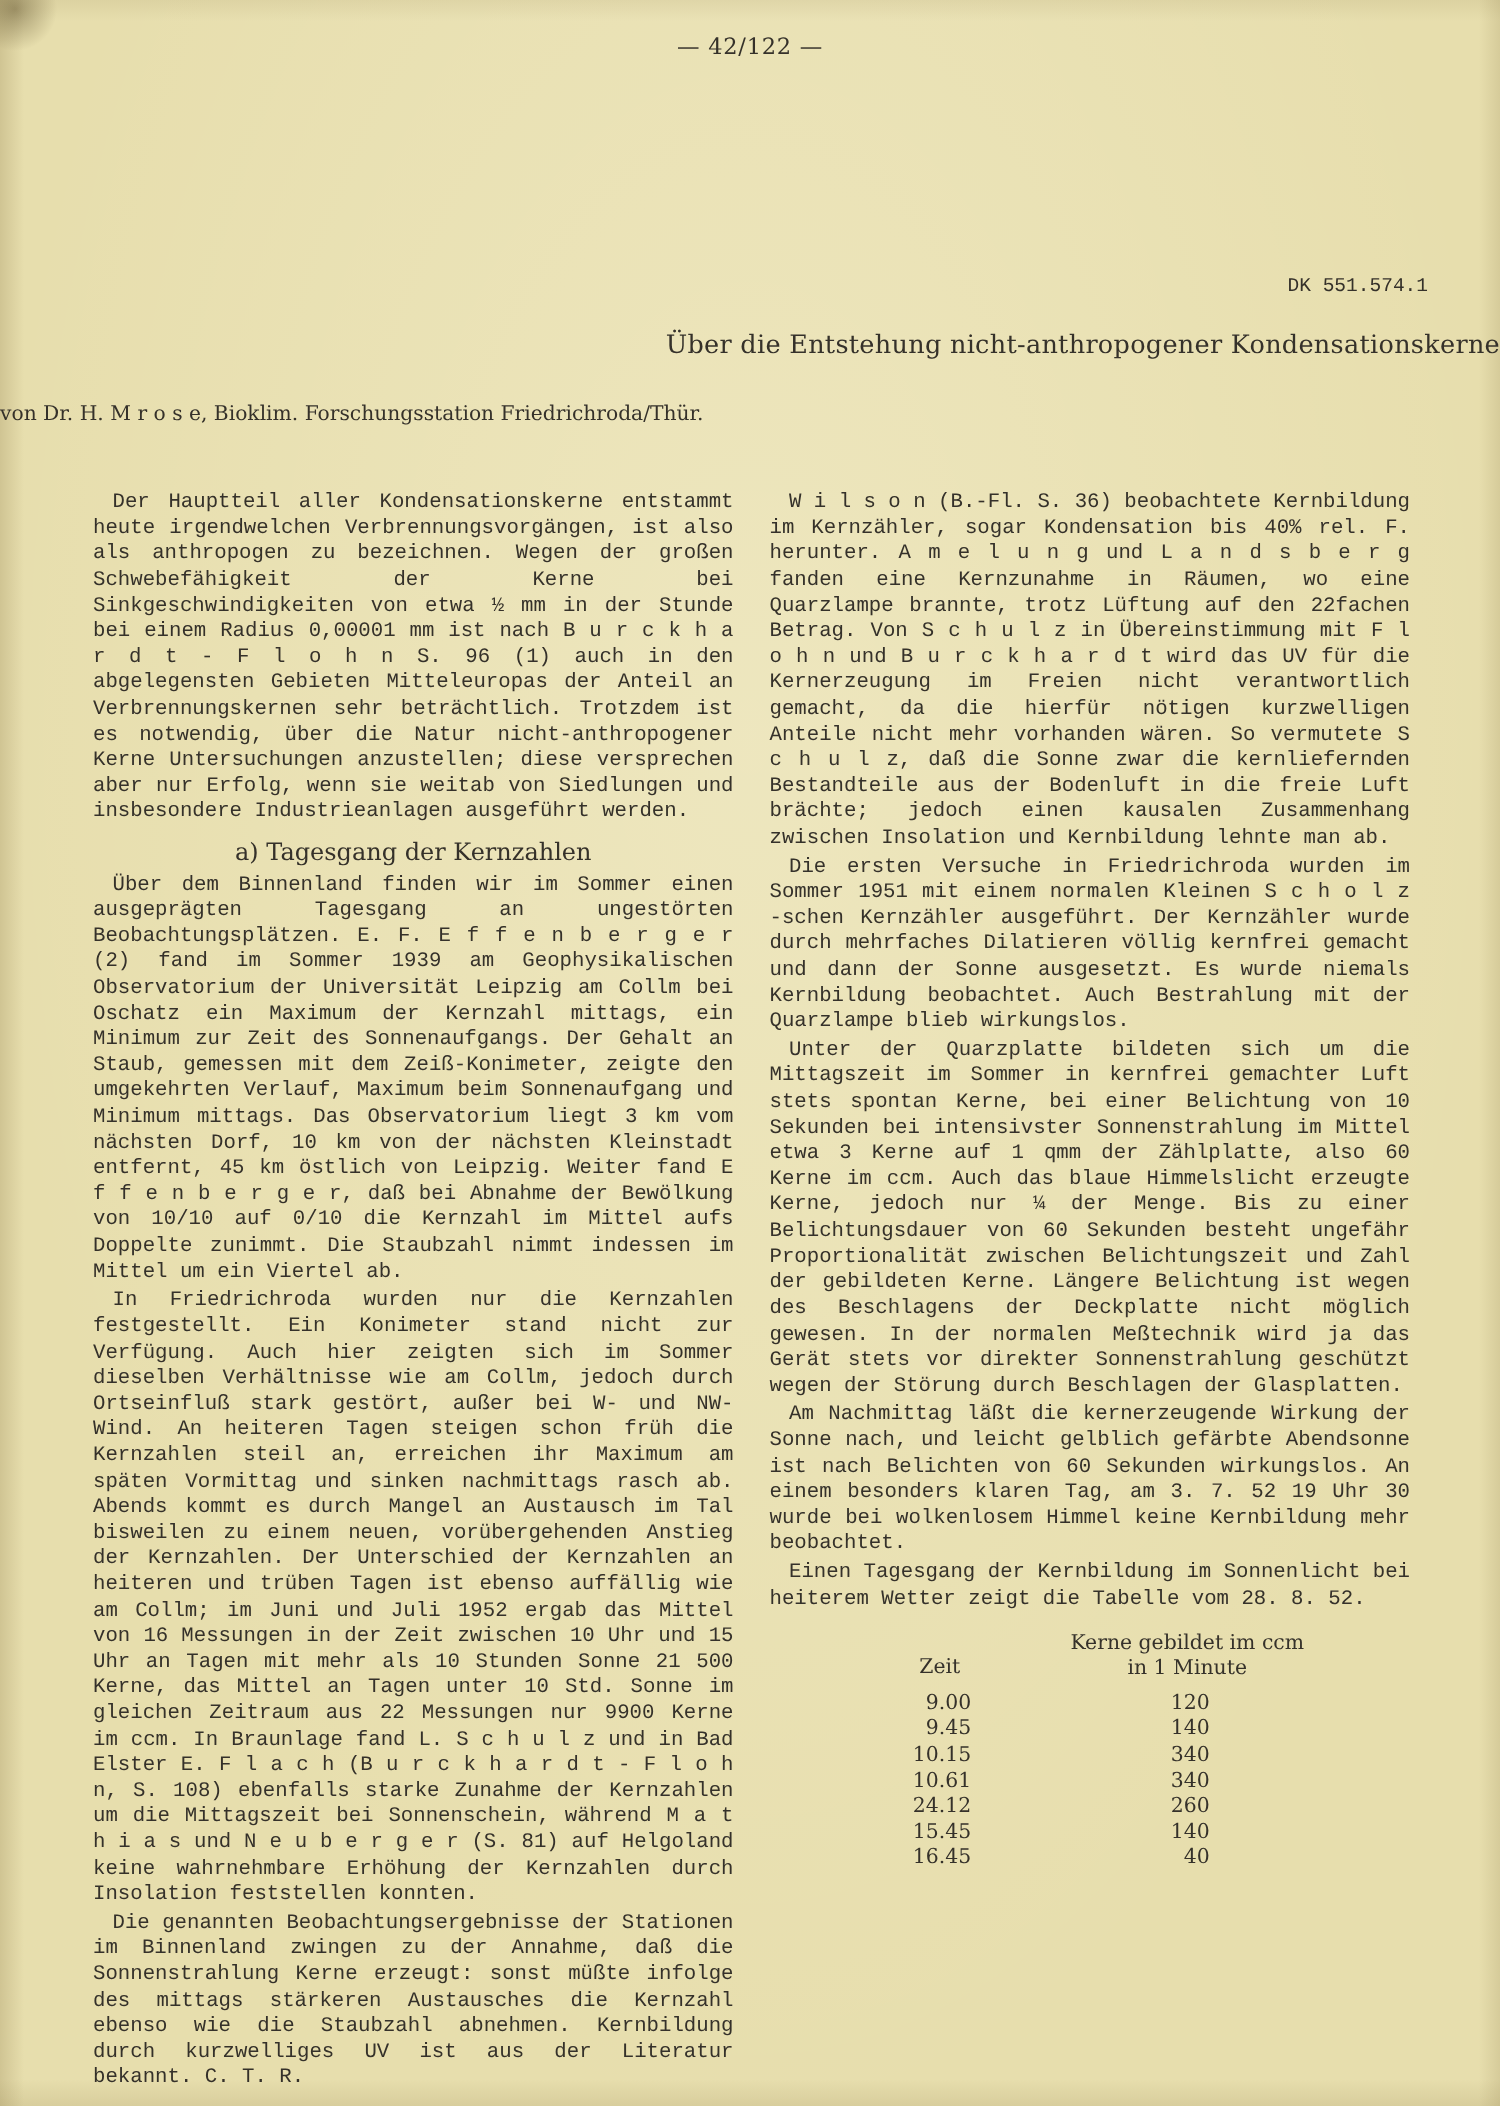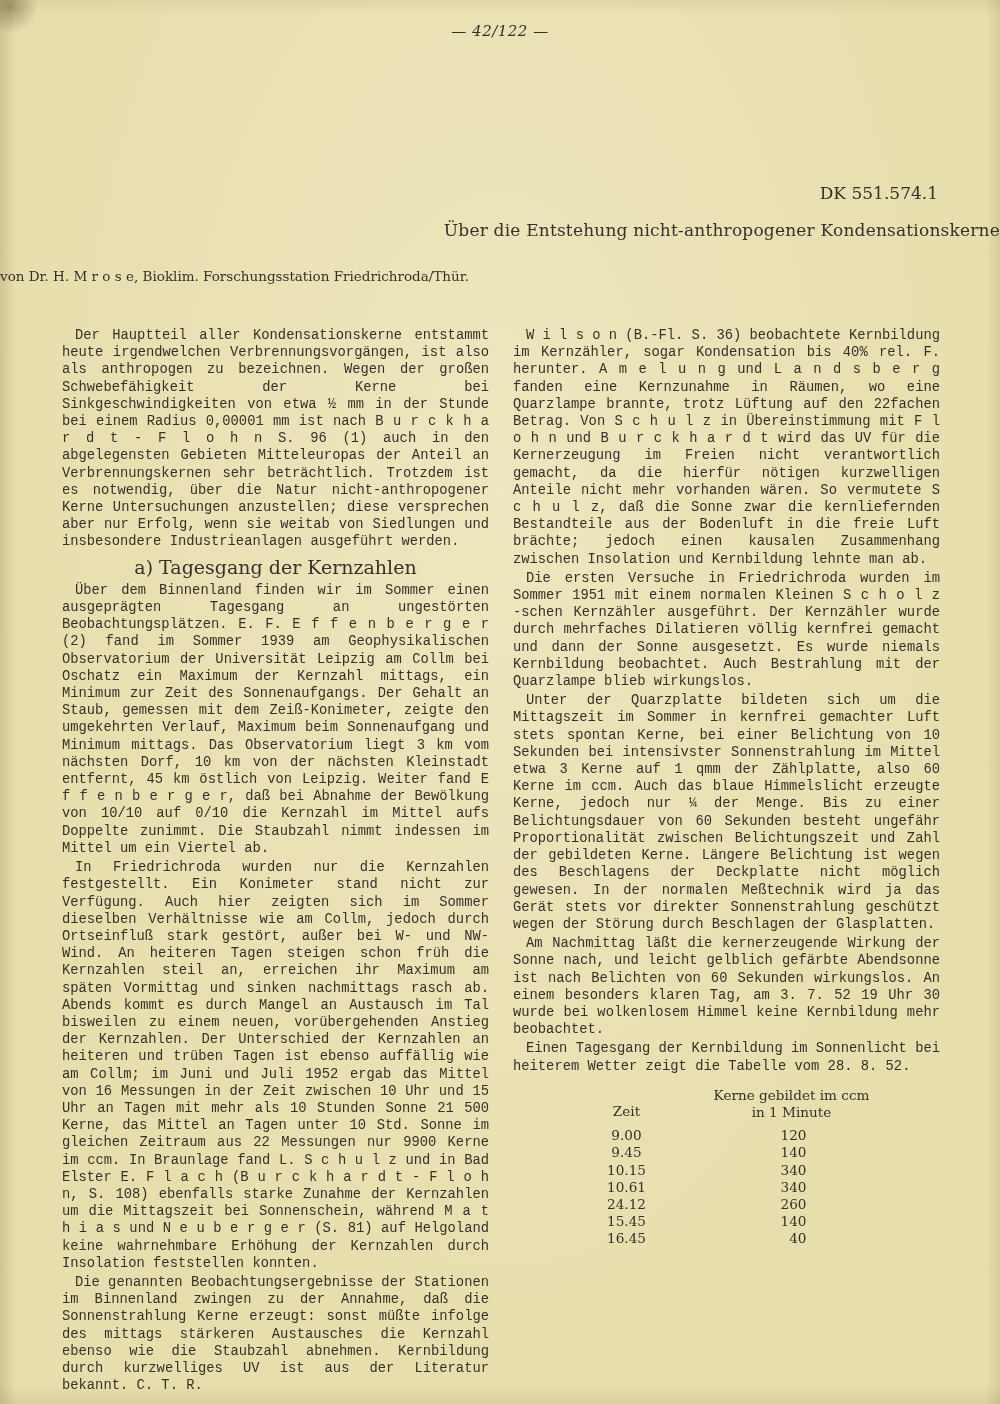--- a/index.html
+++ b/index.html
@@ -22,27 +22,27 @@
     color: #35312a;
     overflow: hidden;
   }
 
   .page-number {
     position: absolute;
     top: 22px; left: 0; width: 100%;
     text-align: center;
     font-size: 15px;
     letter-spacing: 0.5px;
-    font-style: italic;
   }
 
   .dk-number {
     position: absolute;
-    top: 183px; right: 62px;
-    font-size: 17px;
+    top: 183px; right: 48px;
+    font-size: 13px;
+    font-family: Liberation Mono, monospace;
   }
 
   .article-title {
     position: absolute;
     top: 220px; left: 0; width: 100%;
     text-align: right;
     font-size: 17px;
     font-weight: normal;
     margin: 0;
     letter-spacing: 0.2px;
@@ -69,21 +69,21 @@
     text-align: justify;
   }
 
   .column p {
     margin: 0 0 2px 0;
     text-indent: 13px;
     font-family: Liberation Mono, monospace;
   }
 
   .section-heading {
-    font-size: 19px;
+    font-size: 16px;
     font-weight: normal;
     text-align: center;
     text-indent: 0;
     margin: 8px 0 6px 0;
   }
 
   .obs-table {
     width: 330px;
     margin: 12px auto 0 auto;
     font-size: 13.6px;
@@ -99,21 +99,21 @@
   .obs-col-time  { width: 130px; text-align: center; }
   .obs-col-value { width: 200px; text-align: center; }
 
   .obs-header-time { padding-bottom: 1px; }
 
   .obs-row { display: flex; }
 
   .obs-cell-time  { width: 130px; text-align: center; }
   .obs-cell-value { width: 200px; text-align: center; }
 
-  .num-time  { display: inline-block; width: 42px; }
+  .num-time  { display: inline-block; width: 42px; text-align: right; }
   .num-value { display: inline-block; width: 30px; text-align: right; }
 </style>
 </head>
 <body>
 
 <div class="page">
 
   <div class="page-number">— 42/122 —</div>
 
   <div class="dk-number">DK 551.574.1</div>

